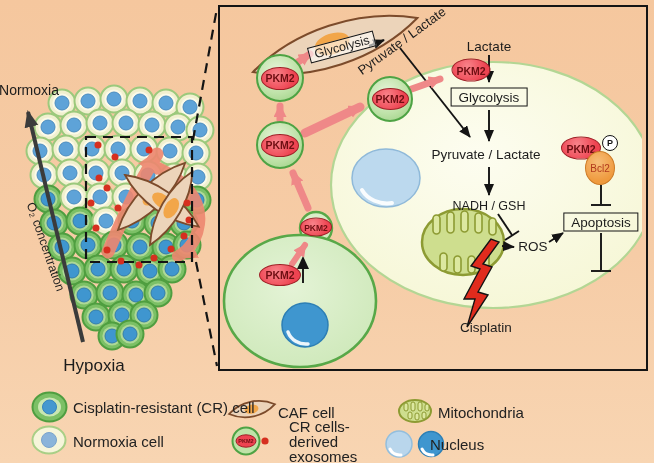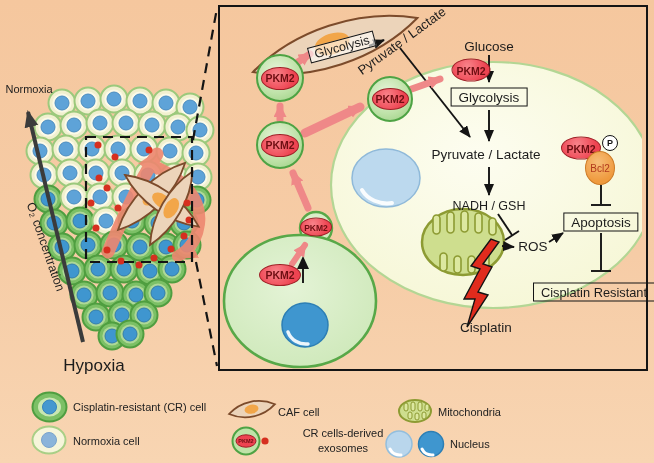--- a/index.html
+++ b/index.html
@@ -23,21 +23,21 @@
        border:1.6px solid #9f2027;color:#6e0e12;font-weight:bold;font-size:10.5px;
        display:flex;align-items:center;justify-content:center;white-space:nowrap;}
   .pkm2.small{font-size:8.5px;}
   .bcl2{position:absolute;transform:translate(-50%,-50%);width:28px;height:32px;border-radius:50%;
        background:radial-gradient(circle at 42% 32%,#f7bd78,#ef9a3e 70%);
        border:1.5px solid #cd7b26;color:#b23a1d;font-size:10px;display:flex;
        align-items:center;justify-content:center;}
   .pbadge{position:absolute;transform:translate(-50%,-50%);width:14px;height:14px;border-radius:50%;
        background:#fff;border:1.6px solid #141414;color:#141414;font-size:9px;font-weight:bold;
        display:flex;align-items:center;justify-content:center;}
-  .legend-text{position:absolute;transform:translate(0,-50%);color:#222;font-size:11px;line-height:15px;text-align:center;}
+  .legend-text{position:absolute;transform:translate(0,-50%);color:#222;font-size:15px;line-height:15px;}
   .wrap{white-space:normal;width:108px;margin-left:16px;}
   .panel-border{position:absolute;left:218px;top:5px;width:426px;height:362px;
        border:2.5px solid #141414;}
 </style>
 </head>
 <body>
 
 <div class="stage">
 
 <svg width="654" height="463" viewBox="0 0 654 463">
@@ -400,34 +400,33 @@
   <g>
     <circle cx="399" cy="444" r="13" fill="#b9d6ec" stroke="#93bedd" stroke-width="1.5"></circle>
     <path d="M390,449 A11,10 0 0 0 401,455" fill="none" stroke="#ffffff" stroke-width="3" stroke-linecap="round"></path>
     <circle cx="431" cy="444" r="12.5" fill="#3f96cf" stroke="#2d7fb5" stroke-width="1.5"></circle>
     <path d="M422,449 A11,10 0 0 0 433,455" fill="none" stroke="#ffffff" stroke-width="3" stroke-linecap="round"></path>
   </g>
 </svg>
 
 <div class="panel-border"></div>
 
-<div class="lbl" style="left:29px;top:90px;font-size:11px">Normoxia</div>
+<div class="lbl" style="left:29px;top:90px;font-size:14px">Normoxia</div>
 <div class="lbl rot-o2" style="left:45px;top:247px">O₂ concentration</div>
 <div class="lbl" style="left:94px;top:366px;font-size:17px">Hypoxia</div>
 
 <div class="boxlbl rot-glyc" style="left:342px;top:47px">Glycolysis</div>
 <div class="lbl rot-pyr" style="left:402px;top:41px">Pyruvate / Lactate</div>
 
-<div class="lbl" style="left:489px;top:47px">Glucose</div>
+<div class="lbl" style="left:489px;top:47px">Lactate</div>
 <div class="boxlbl" style="left:489px;top:97px">Glycolysis</div>
 <div class="lbl" style="left:486px;top:155px">Pyruvate / Lactate</div>
 <div class="lbl" style="left:489px;top:207px;font-size:12.5px">NADH / GSH</div>
 <div class="lbl" style="left:533px;top:247px">ROS</div>
 <div class="boxlbl" style="left:601px;top:222px">Apoptosis</div>
-<div class="boxlbl" style="left:594px;top:292px;font-size:12.8px">Cisplatin Resistant</div>
 <div class="lbl" style="left:486px;top:328px">Cisplatin</div>
 
 <div class="exo" style="left:280px;top:78px;width:44px;height:44px">
   <div class="pkm2" style="position:static;transform:none;width:36px;height:21px">PKM2</div>
 </div>
 <div class="exo" style="left:280px;top:145px;width:44px;height:44px">
   <div class="pkm2" style="position:static;transform:none;width:36px;height:21px">PKM2</div>
 </div>
 <div class="pkm2 small" style="left:316px;top:227px;width:30px;height:17px">PKM2</div>
 <div class="exo" style="left:390px;top:99px;width:42px;height:42px">
@@ -437,15 +436,15 @@
 <div class="pkm2" style="left:280px;top:275px;width:40px;height:20px">PKM2</div>
 <div class="pkm2" style="left:581px;top:148px;width:38px;height:21px">PKM2</div>
 <div class="bcl2" style="left:600px;top:168px">Bcl2</div>
 <div class="pbadge" style="left:610px;top:143px">P</div>
 
 <div class="legend-text" style="left:73px;top:407px">Cisplatin-resistant (CR) cell</div>
 <div class="legend-text" style="left:73px;top:441px">Normoxia cell</div>
 <div class="legend-text" style="left:278px;top:412px">CAF cell</div>
 <div class="legend-text wrap" style="left:273px;top:441px">CR cells-derived exosomes</div>
 <div class="legend-text" style="left:438px;top:412px">Mitochondria</div>
-<div class="legend-text" style="left:450px;top:444px">Nucleus</div>
+<div class="legend-text" style="left:430px;top:444px">Nucleus</div>
 
 </div>
 
 </body></html>

